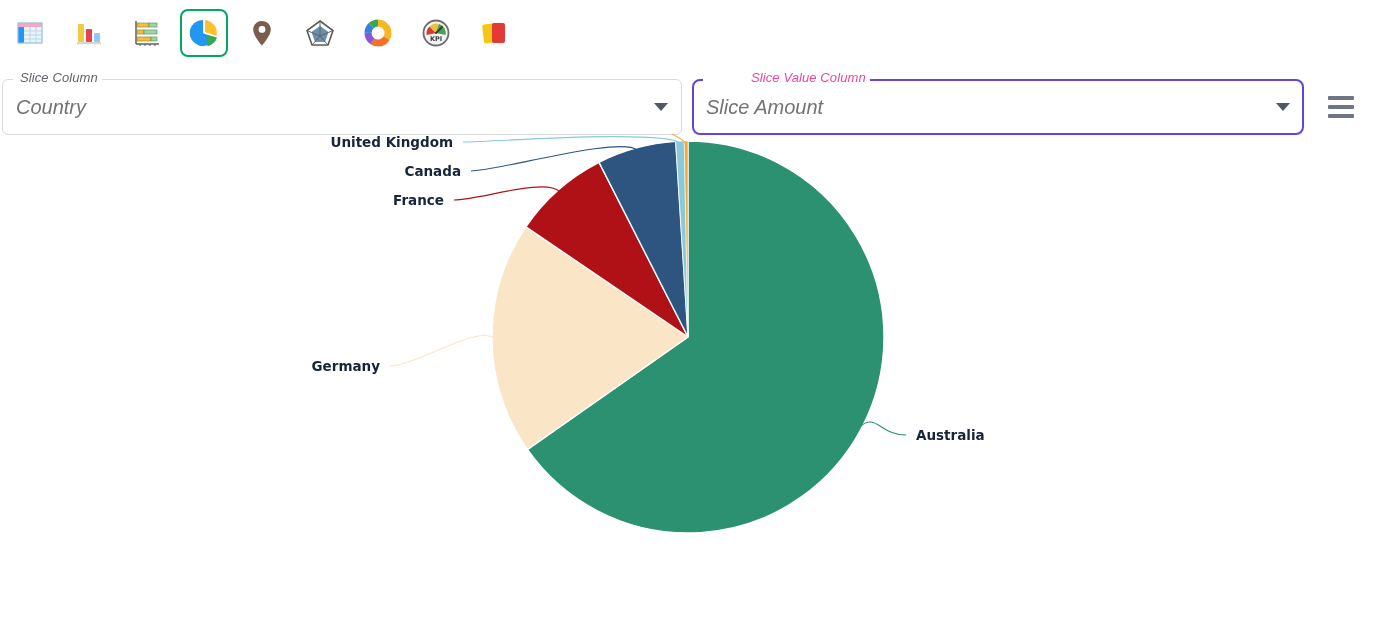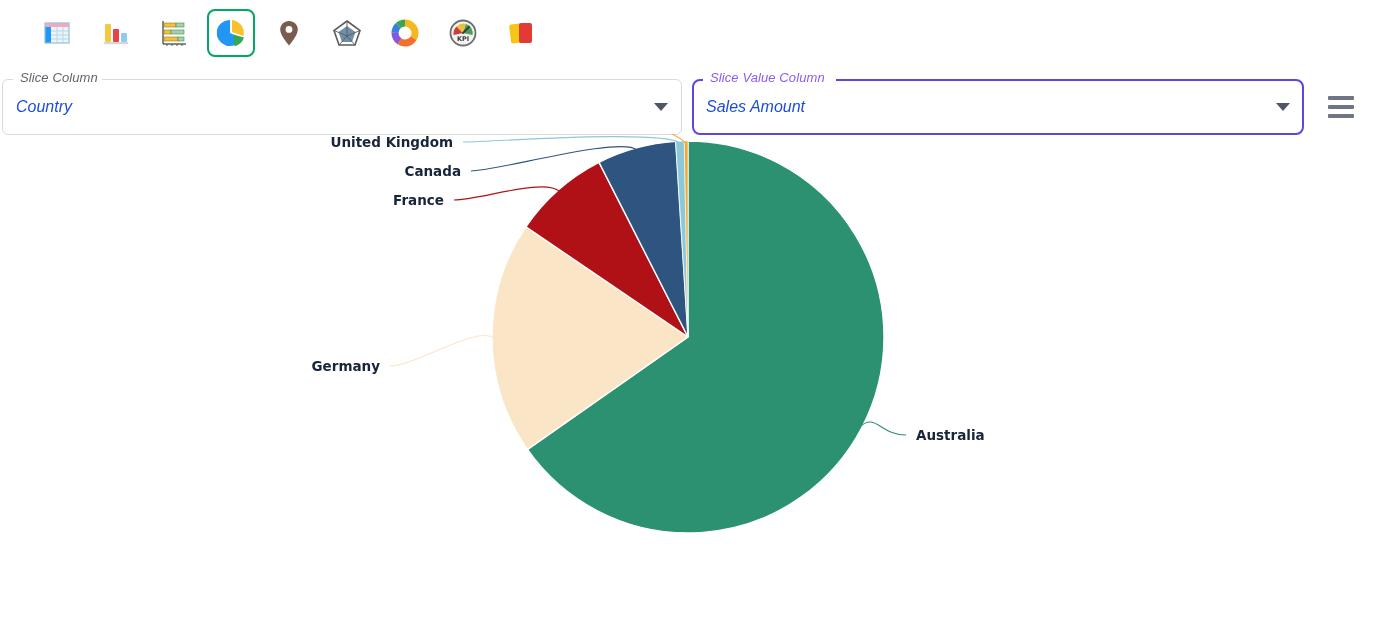--- a/index.html
+++ b/index.html
@@ -17,21 +17,20 @@
   }
 
   
   #viz-toolbar {
     display: flex;
     align-items: center;
     gap: 10px;
     padding: 4px 6px 0 6px;
     height: 62px;
     box-sizing: border-box;
-    margin-left: 27px;
   }
   .viz-btn {
     width: 48px;
     height: 48px;
     border-radius: 8px;
     border: 2px solid transparent;
     background: transparent;
     display: flex;
     align-items: center;
     justify-content: center;
@@ -90,32 +89,32 @@
     top: -9px;
     left: 14px;
     padding: 0 4px;
     font-size: 13px;
     line-height: 16px;
     color: #61656c;
     background: #ffffff;
     white-space: nowrap;
     letter-spacing: 0.1px;
   }
-  .field-focused .field-label { color: #8b5cf6; }
+  .field-focused .field-label { color: #ec4899; margin-left: 41px; }
 
   .field-value {
     position: absolute;
     left: 14px;
     top: 0;
     bottom: 0;
     right: 44px;
     display: flex;
     align-items: center;
-    font-size: 16px;
-    color: #1d4ed8;
+    font-size: 20px;
+    color: #737373;
     white-space: nowrap;
     overflow: hidden;
     cursor: pointer;
   }
   .field-arrow {
     position: absolute;
     right: 14px;
     top: 50%;
     transform: translateY(-50%);
     width: 0; height: 0;
@@ -294,21 +293,21 @@
     <div class="field-notch" style="width:88px"></div>
     <label class="field-label">Slice Column</label>
     <div class="field-value" title="Select column">Country</div>
     <div class="field-arrow"></div>
   </div>
 
   <div class="form-field field-slice-value field-focused">
     <div class="field-outline"></div>
     <div class="field-notch" style="width:133px"></div>
     <label class="field-label">Slice Value Column</label>
-    <div class="field-value" title="Select column">Sales Amount</div>
+    <div class="field-value" title="Select column">Slice Amount</div>
     <div class="field-arrow"></div>
   </div>
 
   <button id="menu-button" title="Menu">
     <span></span>
     <span></span>
     <span></span>
   </button>
 </div>
 

